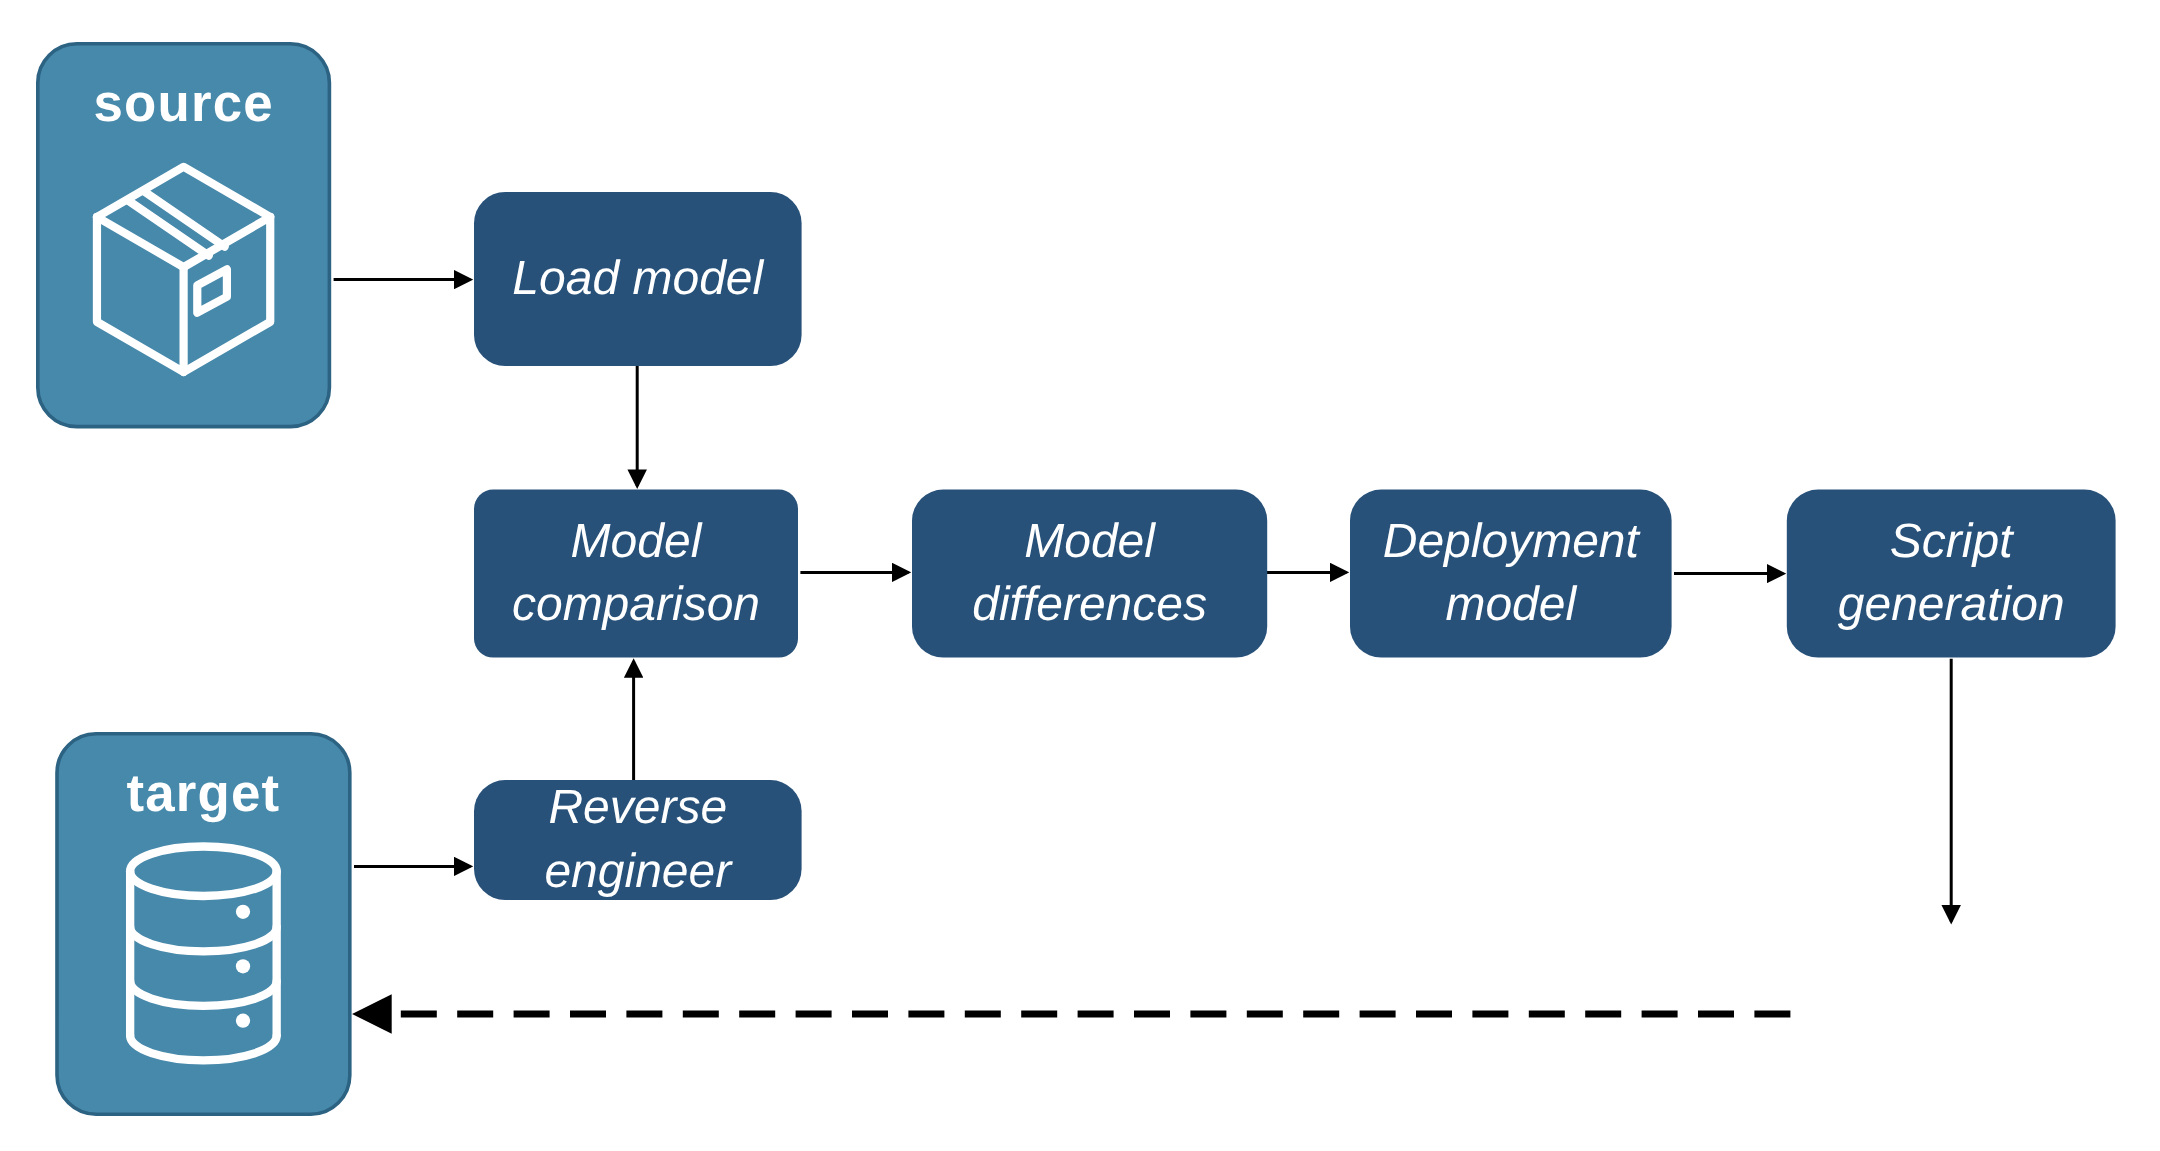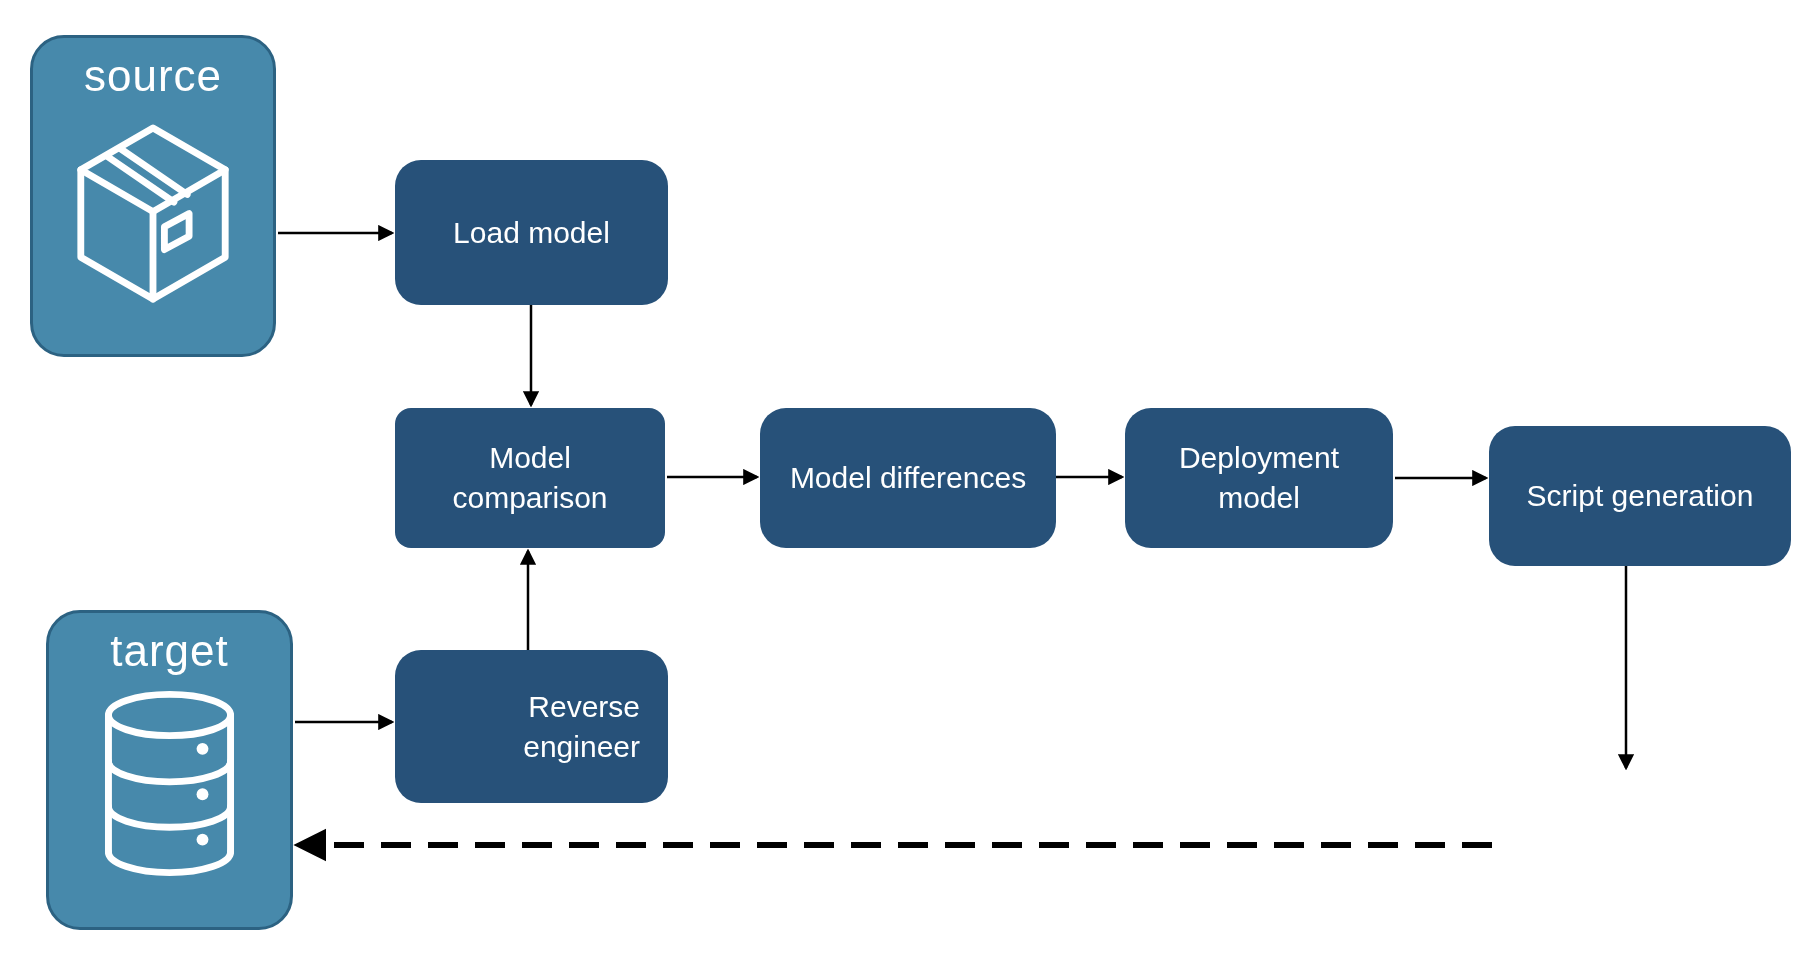--- a/index.html
+++ b/index.html
@@ -13,47 +13,47 @@
   .edges{position:absolute;left:0;top:0;width:1800px;height:959px;pointer-events:none;}
 
   
   .node{
     position:absolute;
     background:var(--node-fill,#275179);
     border-radius:26px;
     color:var(--text,#ffffff);
     display:flex;align-items:center;justify-content:center;
     text-align:center;
-    font-size:30px;line-height:1.32;
-    padding:0 28px;box-sizing:border-box;
+    font-size:40px;line-height:1.32;
+    padding:0 28px;box-sizing:border-box;font-style:italic;
   }
   .n-load       {left:395px; top:160px; width:273px; height:145px;}
   .n-comparison {left:395px; top:408px; width:270px; height:140px;border-radius:16px;}
   .n-differences{left:760px; top:408px; width:296px; height:140px;}
   .n-deployment {left:1125px;top:408px; width:268px; height:140px;}
-  .n-generation {left:1489px;top:408px; width:302px; height:140px;margin-top:18px;}
-  .n-reverse    {left:395px; top:650px; width:273px; height:153px;text-align:right;}
+  .n-generation {left:1489px;top:408px; width:274px; height:140px;}
+  .n-reverse    {left:395px; top:650px; width:273px; height:100px;}
   .n-execution  {left:1492px;top:771px; width:271px; height:147px;}
 
   
   .endpoint{
     position:absolute;
     background:var(--endpoint-fill,#4789ab);
     border:3px solid var(--endpoint-border,#2c6282);
     border-radius:34px;
     box-sizing:border-box;
     display:flex;flex-direction:column;align-items:center;
     color:var(--text,#ffffff);
   }
   .ep-source{left:30px; top:35px;  width:246px; height:322px;}
   .ep-target{left:46px; top:610px; width:247px; height:320px;}
   .endpoint-label{
-    font-weight:normal;
+    font-weight:bold;
     font-size:44px;
-    margin-top:13px;
+    margin-top:24px;
     letter-spacing:1px;
   }
   .endpoint-icon{margin-top:10px;}
 </style>
 </head>
 <body>
 
 <div class="canvas">
 
   <svg class="edges" viewBox="0 0 1800 959">

